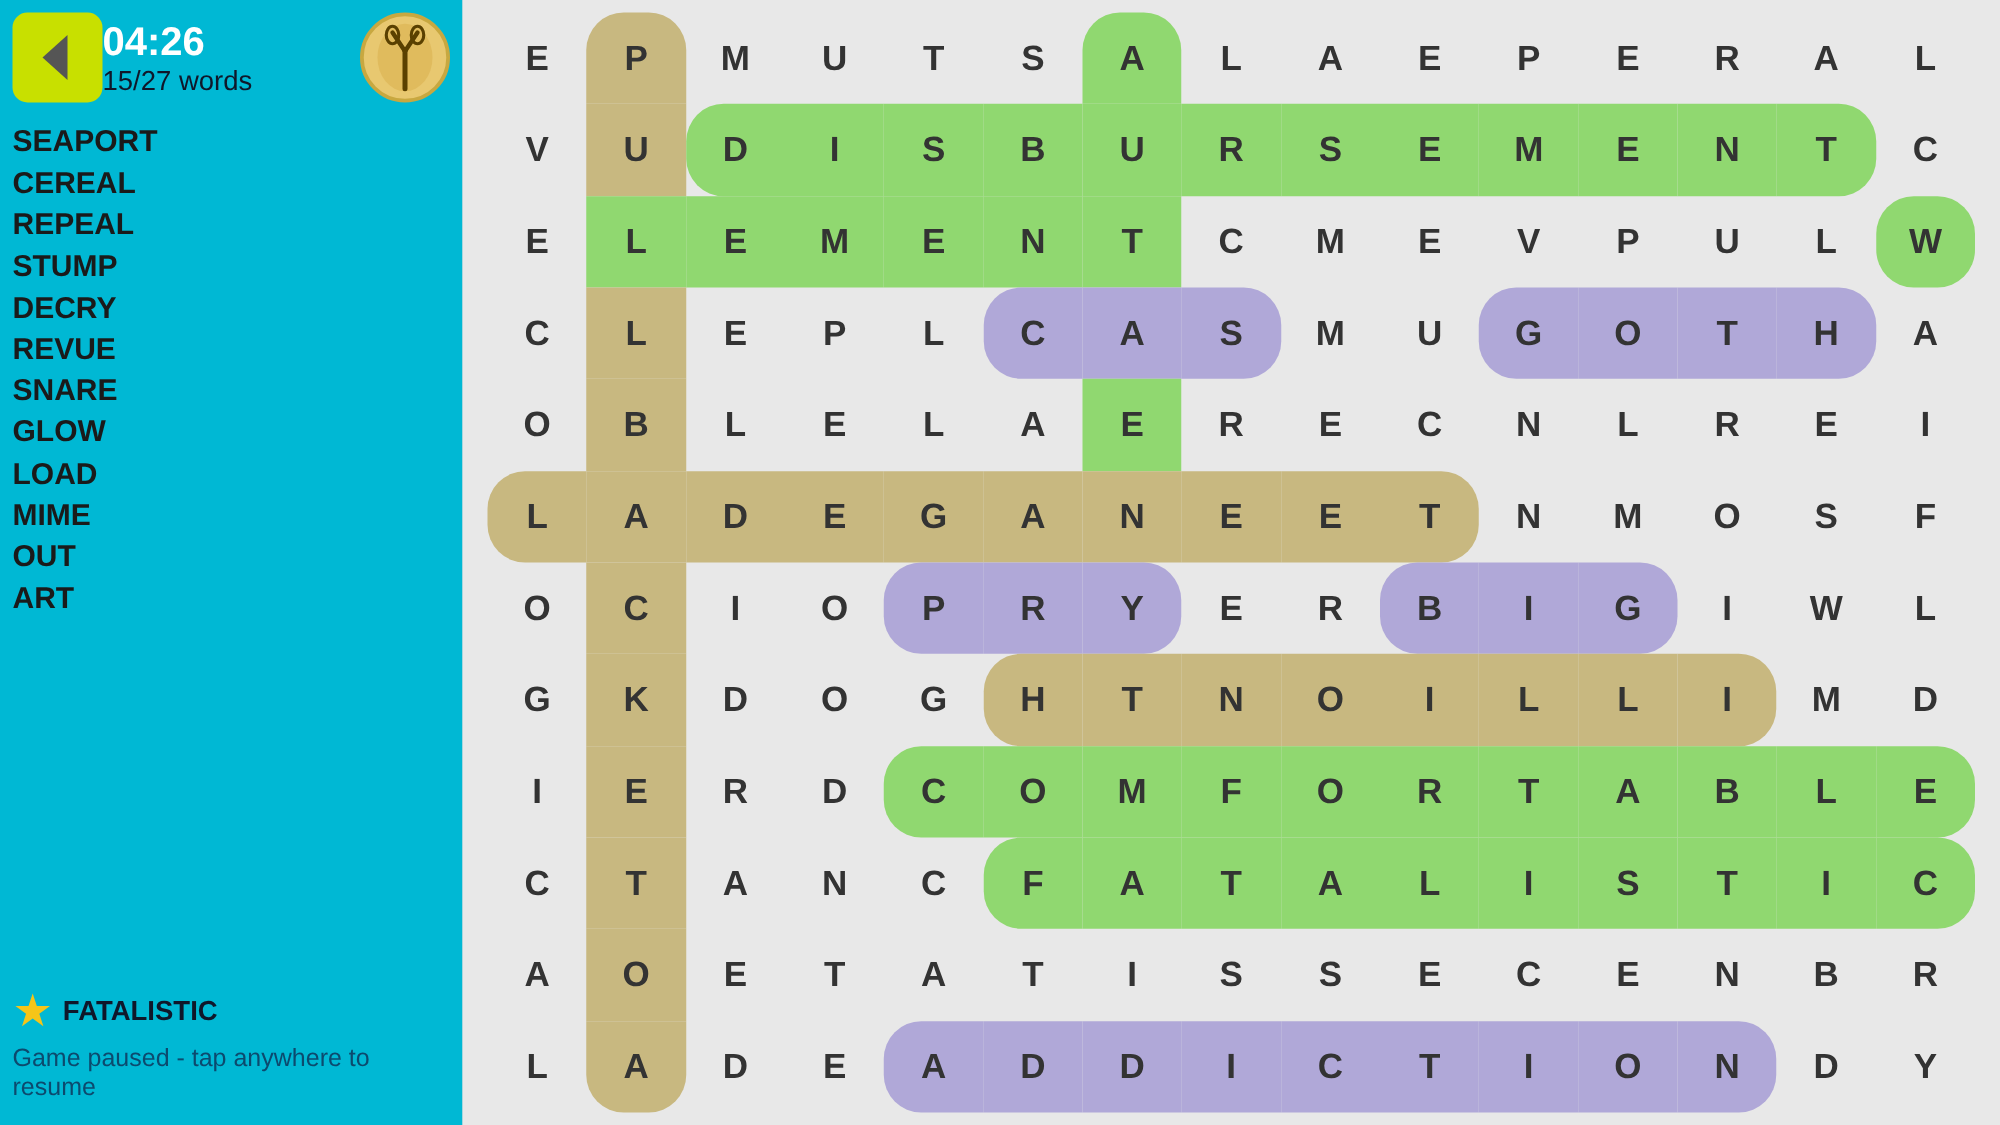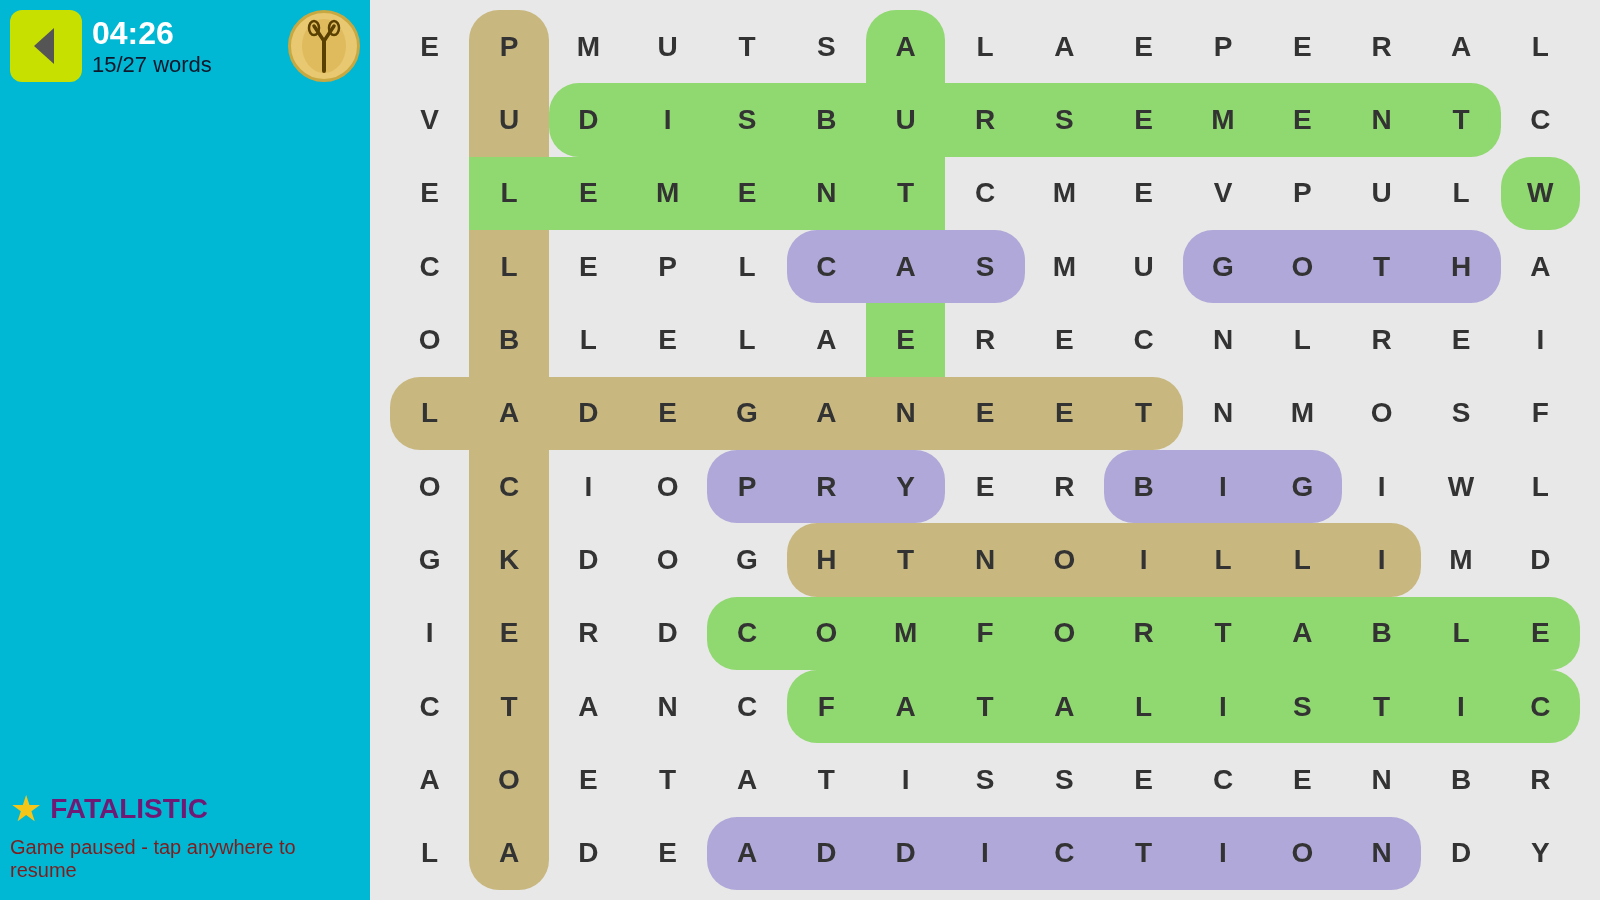--- a/index.html
+++ b/index.html
@@ -19,21 +19,21 @@
       background: #00b8d4;
       display: flex;
       flex-direction: column;
       padding: 10px;
       flex-shrink: 0;
     }
 
     #top-bar {
       display: flex;
       align-items: center;
-      gap: 10px;
+      gap: 0;
       margin-bottom: 16px;
     }
 
     #back-button {
       width: 72px;
       height: 72px;
       background: #c8e000;
       border-radius: 12px;
       display: flex;
       align-items: center;
@@ -110,28 +110,28 @@
       gap: 8px;
       margin-bottom: 6px;
     }
 
     #star-icon {
       font-size: 36px;
       color: #f5c518;
     }
 
     #fatalistic-text {
-      font-size: 28px;
+      font-size: 22px;
       font-weight: bold;
-      color: #701a75;
+      color: #0f172a;
     }
 
     #paused-text {
       font-size: 20px;
-      color: #7f1d1d;
+      color: #0c4a6e;
     }
 
     
     #grid-area {
       flex: 1;
       background: #e8e8e8;
       display: flex;
       align-items: center;
       justify-content: center;
       position: relative;
@@ -259,20 +259,35 @@
         <ellipse cx="25" cy="30" rx="22" ry="27" fill="#d4a840" opacity="0.4"></ellipse>
         <line x1="25" y1="55" x2="25" y2="25" stroke="#5a4000" stroke-width="4" stroke-linecap="round"></line>
         <line x1="25" y1="25" x2="15" y2="10" stroke="#5a4000" stroke-width="3.5" stroke-linecap="round"></line>
         <line x1="25" y1="25" x2="35" y2="10" stroke="#5a4000" stroke-width="3.5" stroke-linecap="round"></line>
         <ellipse cx="15" cy="12" rx="5" ry="7" stroke="#5a4000" stroke-width="2.5" fill="none"></ellipse>
         <ellipse cx="35" cy="12" rx="5" ry="7" stroke="#5a4000" stroke-width="2.5" fill="none"></ellipse>
       </svg>
     </div>
   </div>
 
+  <div id="word-list">
+
+  <div class="word-item">SEAPORT</div>
+      <div class="word-item">CEREAL</div>
+      <div class="word-item">REPEAL</div>
+      <div class="word-item">STUMP</div>
+      <div class="word-item">DECRY</div>
+      <div class="word-item">REVUE</div>
+      <div class="word-item">SNARE</div>
+      <div class="word-item">GLOW</div>
+      <div class="word-item">LOAD</div>
+      <div class="word-item">MIME</div>
+      <div class="word-item">OUT</div>
+      <div class="word-item">ART</div>
+    </div>
 
   <div id="bottom-area">
     <div id="fatalistic-label">
       <span id="star-icon">★</span>
       <span id="fatalistic-text">FATALISTIC</span>
     </div>
     <span id="paused-text">Game paused - tap anywhere to resume</span>
   </div>
 </div>
 

